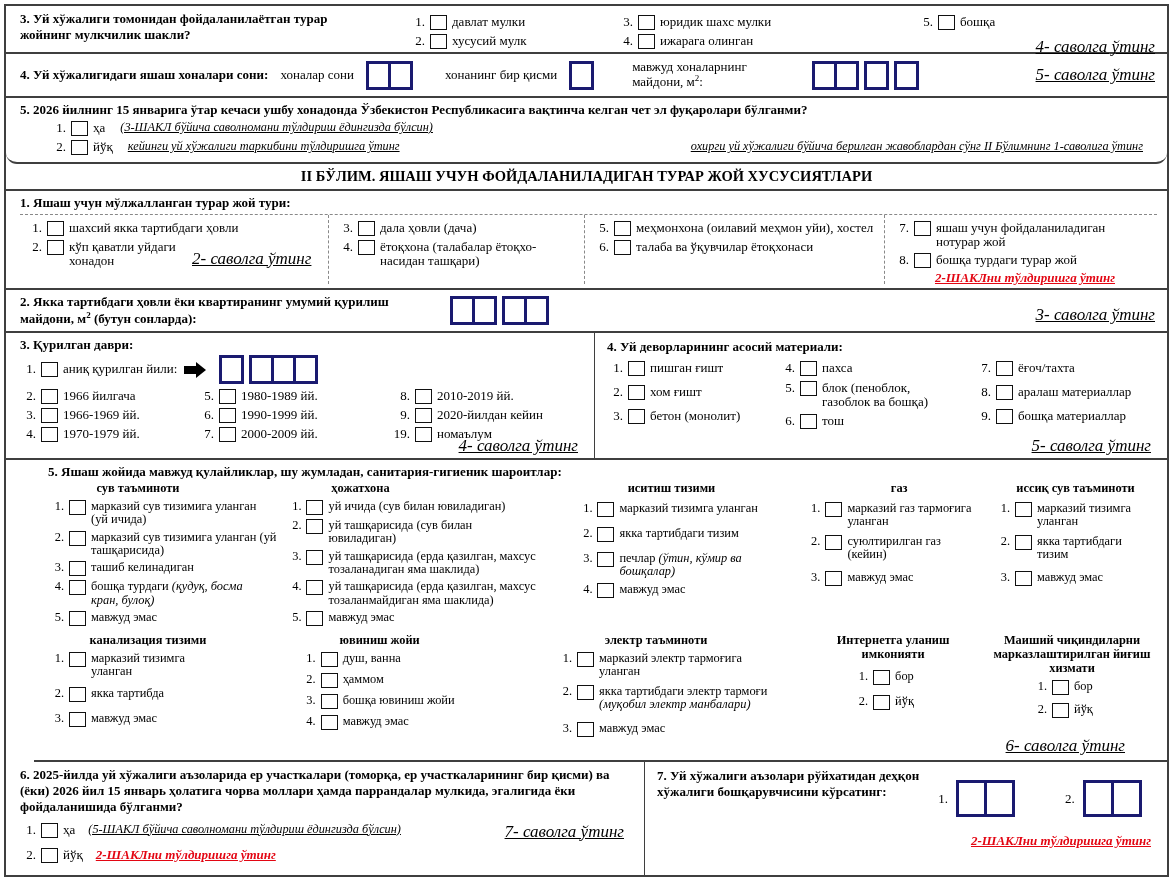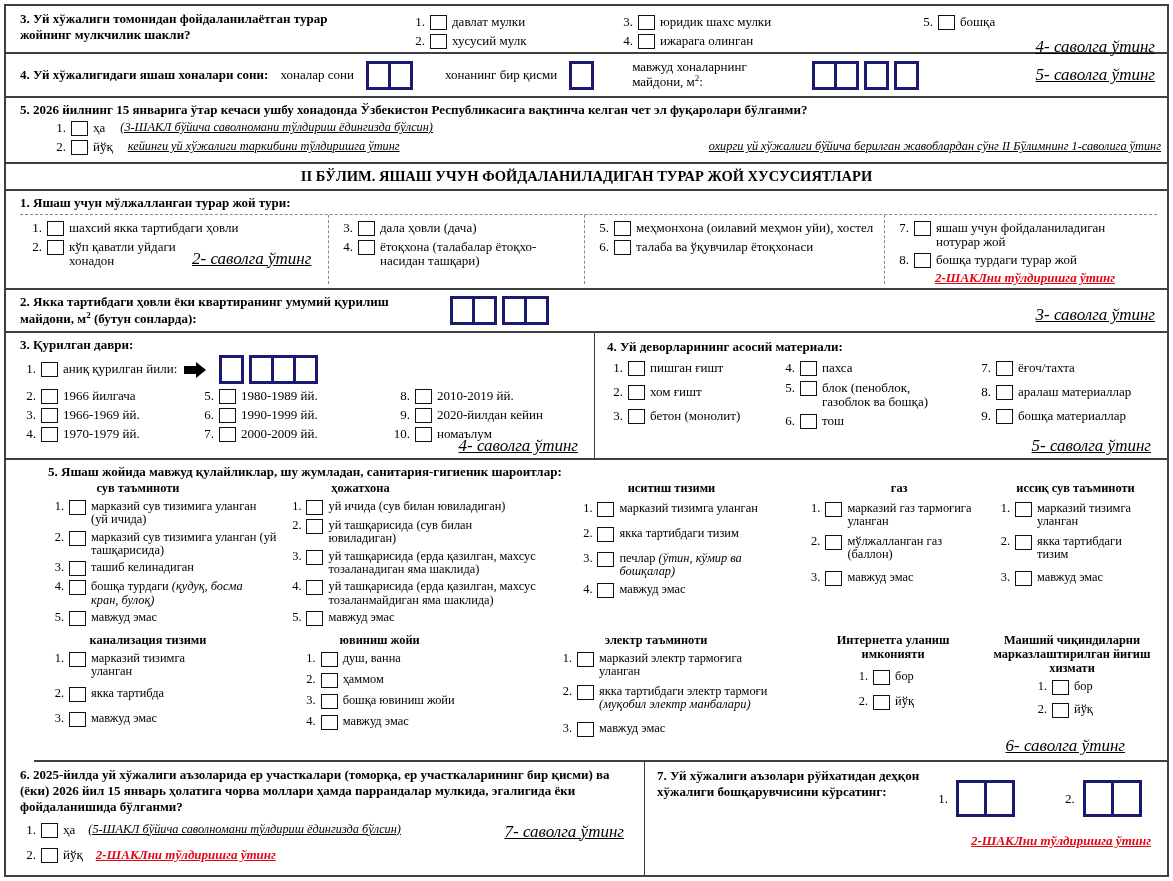--- a/index.html
+++ b/index.html
@@ -85,21 +85,21 @@
         <span class="cells">
           <span class="dc"></span>
           <span class="dc"></span>
         </span>
         <span class="dc"></span>
         <span class="dc"></span>
       </span>
     <div class="go" style="margin-left:auto;">5- саволга ўтинг</div>
   </div>
 
-  <div class="sec" style="height:66px;padding:4px 6px 2px 14px;">
+  <div class="sec" style="height:66px;padding:4px 24px 2px 14px;border-radius:11px;">
     <div class="qt">5. 2026 йилнинг 15 январига ўтар кечаси ушбу хонадонда Ўзбекистон Республикасига вақтинча келган чет эл фуқаролари бўлганми?</div>
     <div class="opt" style="margin-left:30px;margin-top:3px;">
       <span class="num">1.</span>
       <span class="cb"></span>
       <span style="margin-right:10px;">ҳа</span>
       <span class="note">(3-ШАКЛ бўйича саволномани тўлдириш ёдингизда бўлсин)</span>
     </div>
     <div class="opt" style="margin-left:30px;">
       <span class="num">2.</span>
       <span class="cb"></span>
@@ -242,21 +242,21 @@
               <span class="num" style="min-width:22px">8.</span>
               <span class="cb"></span>
               <span>2010-2019 йй.</span>
             </div>
           <div class="opt">
               <span class="num" style="min-width:22px">9.</span>
               <span class="cb"></span>
               <span>2020-йилдан кейин</span>
             </div>
           <div class="opt">
-              <span class="num" style="min-width:22px">10.</span>
+              <span class="num" style="min-width:22px">19.</span>
               <span class="cb"></span>
               <span>номаълум</span>
             </div>
         </div>
       </div>
       <div class="go" style="position:absolute;right:16px;bottom:2px;">4- саволга ўтинг</div>
     </div>
     <div style="flex:1;border-left:1.5px solid #3f3f3f;padding:6px 10px 2px 12px;position:relative;">
       <div class="qt">4. Уй деворларининг асосий материали:</div>
       <div style="display:flex;margin-top:2px;">
@@ -401,21 +401,21 @@
       <div style="width:198px;">
         <div class="colhead">газ</div>
         <div class="opt" style="margin-top:6px;">
             <span class="num">1.</span>
             <span class="cb"></span>
             <span style="width:140px;">марказий газ тармоғига уланган</span>
           </div>
         <div class="opt" style="margin-top:6px;">
             <span class="num">2.</span>
             <span class="cb"></span>
-            <span style="width:120px;">мўлжалланган газ (баллон)</span>
+            <span style="width:120px;">суюлтирилган газ (кейин)</span>
           </div>
         <div class="opt" style="margin-top:10px;">
             <span class="num">3.</span>
             <span class="cb"></span>
             <span>мавжуд эмас</span>
           </div>
       </div>
       <div style="flex:1;">
         <div class="colhead">иссиқ сув таъминоти</div>
         <div class="opt" style="margin-top:6px;">

